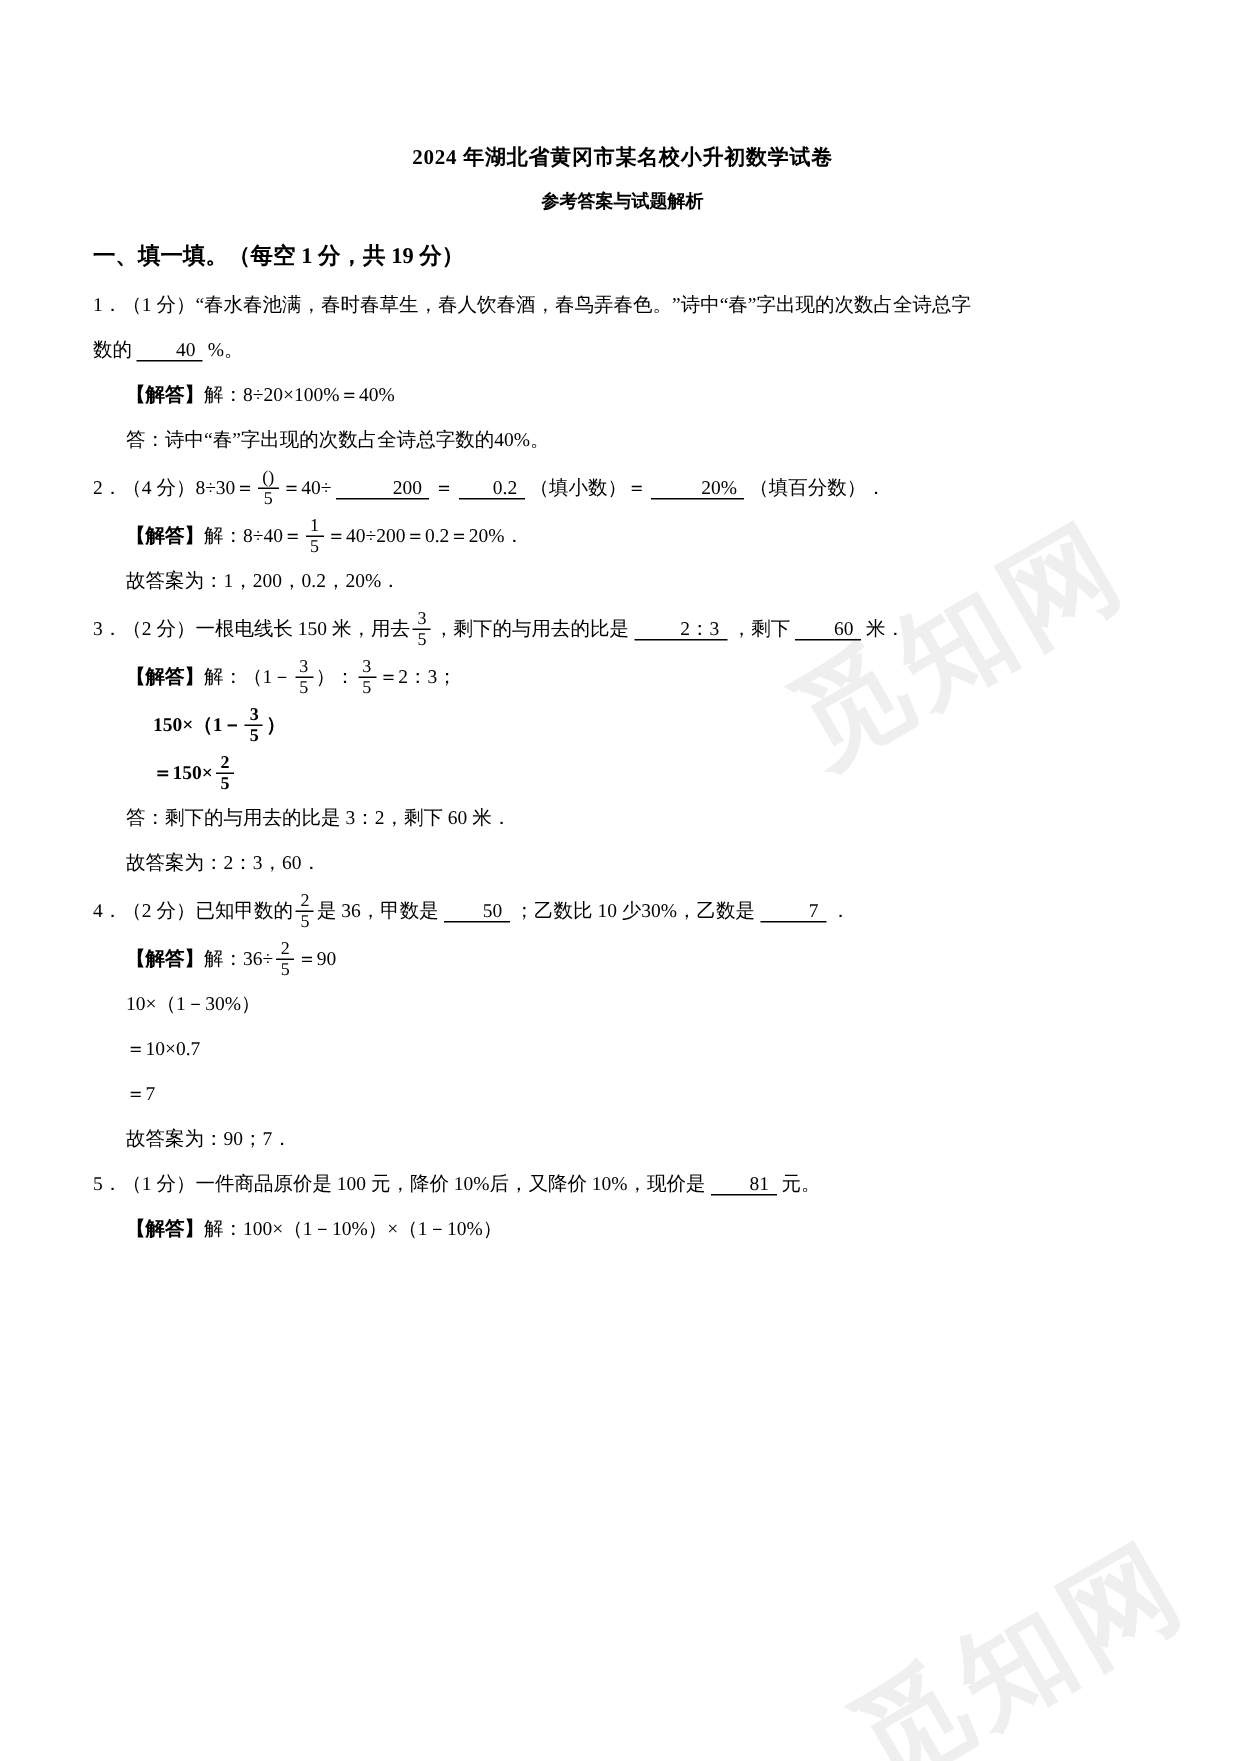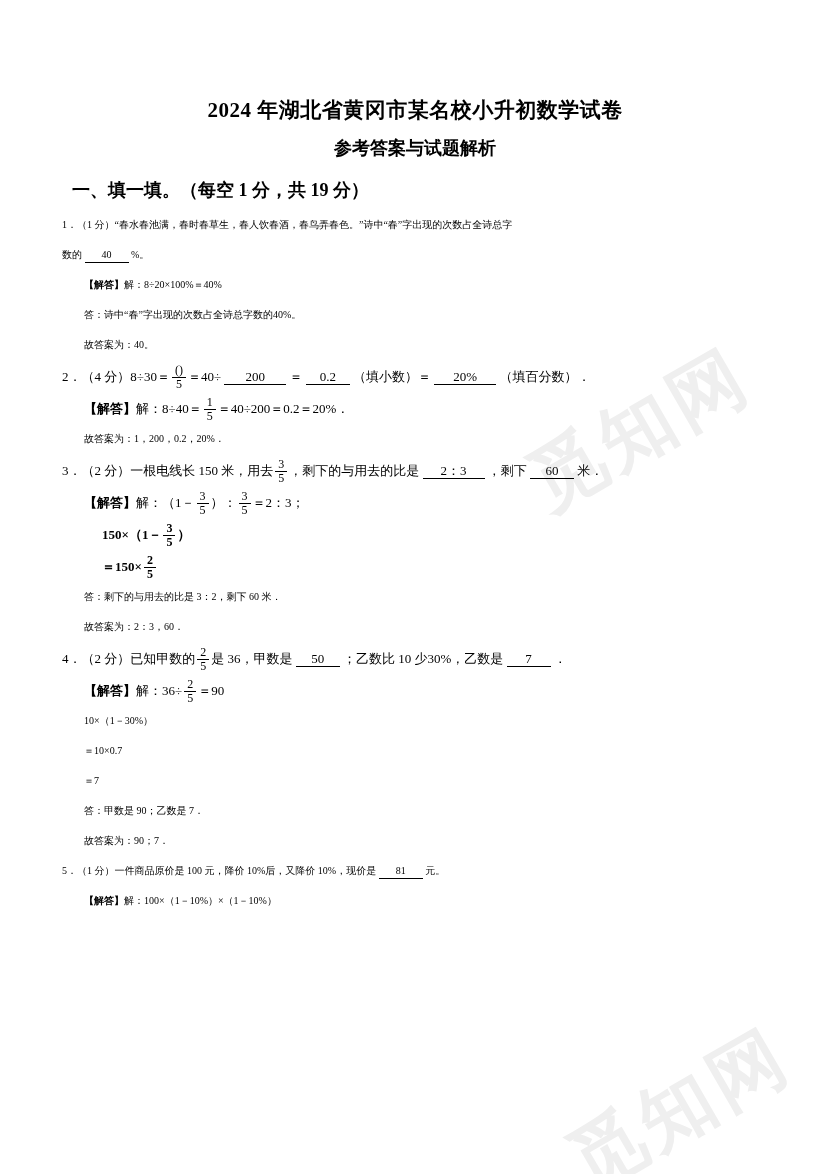--- a/index.html
+++ b/index.html
@@ -35,56 +35,56 @@
   }
   .wm1 { font-size: 74px; left: 520px; top: 380px; }
   .wm2 { font-size: 74px; left: 560px; top: 1060px; }
   .content {
     position: relative;
     z-index: 2;
     padding: 96px 62px 0 62px;
   }
   h1.doc-title {
     font-family: "Liberation Serif", serif;
-    font-size: 21px;
+    font-size: 14px;
     font-weight: bold;
     text-align: center;
     margin: 0 0 12px 0;
     letter-spacing: 0.5px;
   }
   .doc-subtitle {
     text-align: center;
-    font-size: 18px;
+    font-size: 12px;
     font-weight: bold;
     margin-bottom: 18px;
     font-family: "Liberation Serif", serif;
   }
   .section-head {
-    font-size: 18px;
-    font-weight: bold;
-    margin: 6px 0 10px 10px;
+    font-size: 15px;
+    font-weight: bold;
+    margin: 6px 0 10px 0;
   }
   .q {
     margin-bottom: 3px;
   }
   .line {
-    font-size: 10px;
+    font-size: 13px;
     line-height: 26px;
     margin: 0 0 4px 0;
     display: block;
   }
   .indent1 { padding-left: 22px; }
   .indent2 { padding-left: 40px; font-weight: bold; }
   .qnum {
     display: inline-block;
   }
   .blank {
     display: inline-block;
     border-bottom: 1px solid #000;
-    text-align: center;
+    text-align: right;
     padding: 0 5px;
     min-width: 34px;
     line-height: 15px;
   }
   .blank-wide { min-width: 52px; }
   .bold { font-weight: bold; }
   .frac {
     display: inline-block;
     vertical-align: middle;
     text-align: center;
@@ -133,23 +133,20 @@
         <span>数的</span>
         <span class="blank">40</span>
         <span>%。</span>
       </div>
       <div class="line indent1">
         <span class="bold">【解答】</span><span>解：8÷20×100%＝40%</span>
       </div>
       <div class="line indent1">
         <span>答：诗中“春”字出现的次数占全诗总字数的40%。</span>
       </div>
-      <div class="line indent1">
-        <span>故答案为：40。</span>
-      </div>
     </div>
 
     <div class="q">
       <div class="mline">
         <span class="qnum">2．</span><span>（4 分）</span><span>8÷30＝</span><span class="frac"><span class="num">()</span><span class="den">5</span></span><span>＝40÷</span>
         <span class="blank blank-wide">200</span>
         <span>＝</span>
         <span class="blank">0.2</span>
         <span>（填小数）＝</span>
         <span class="blank blank-wide">20%</span>
@@ -202,23 +199,20 @@
       <div class="line indent1">
         <span>10×（1－30%）</span>
       </div>
       <div class="line indent1">
         <span>＝10×0.7</span>
       </div>
       <div class="line indent1">
         <span>＝7</span>
       </div>
       <div class="line indent1">
-        <span>答：甲数是 90；乙数是 7．</span>
-      </div>
-      <div class="line indent1">
         <span>故答案为：90；7．</span>
       </div>
     </div>
 
     <div class="q">
       <div class="line">
         <span class="qnum">5．</span><span>（1 分）</span><span>一件商品原价是 100 元，降价 10%后，又降价 10%，现价是</span>
         <span class="blank">81</span>
         <span>元。</span>
       </div>

